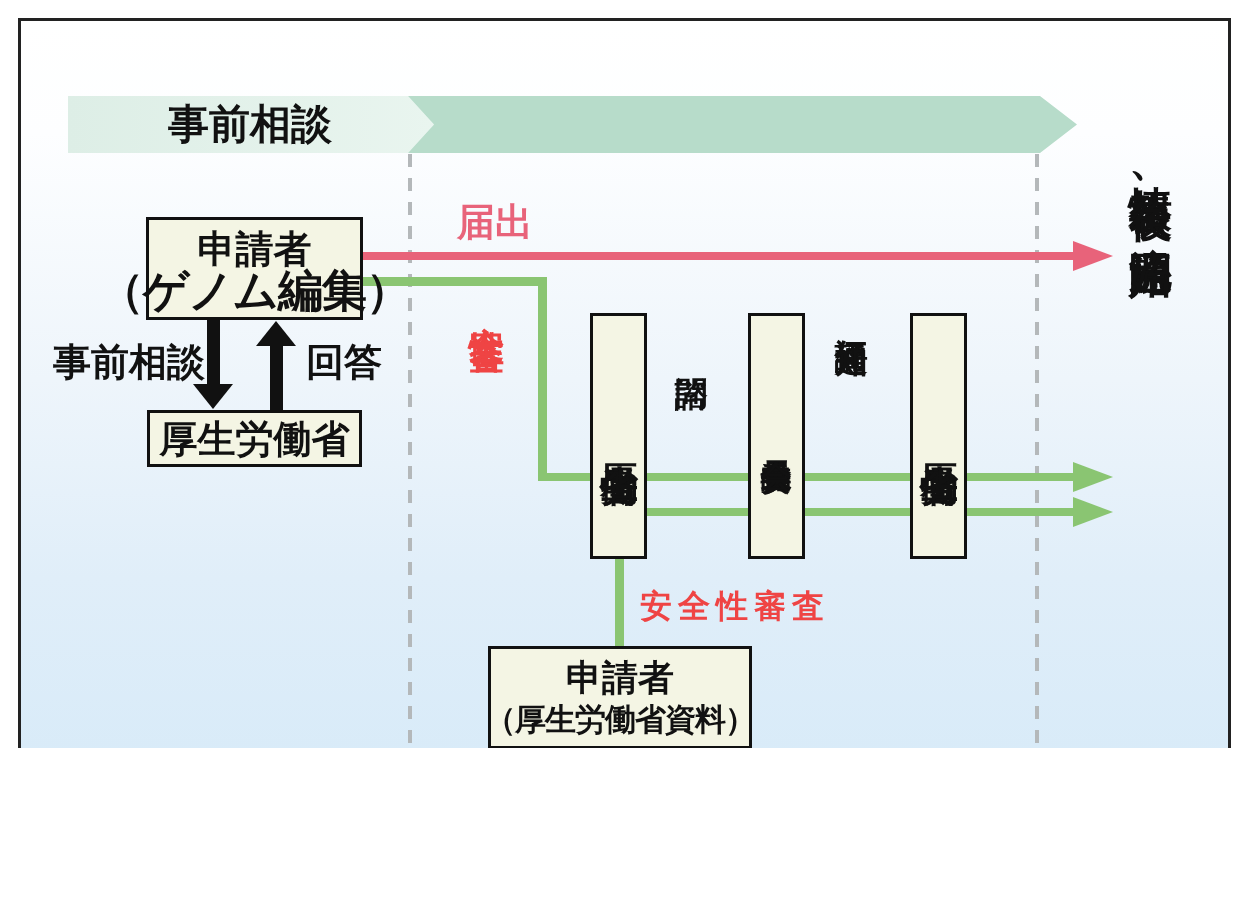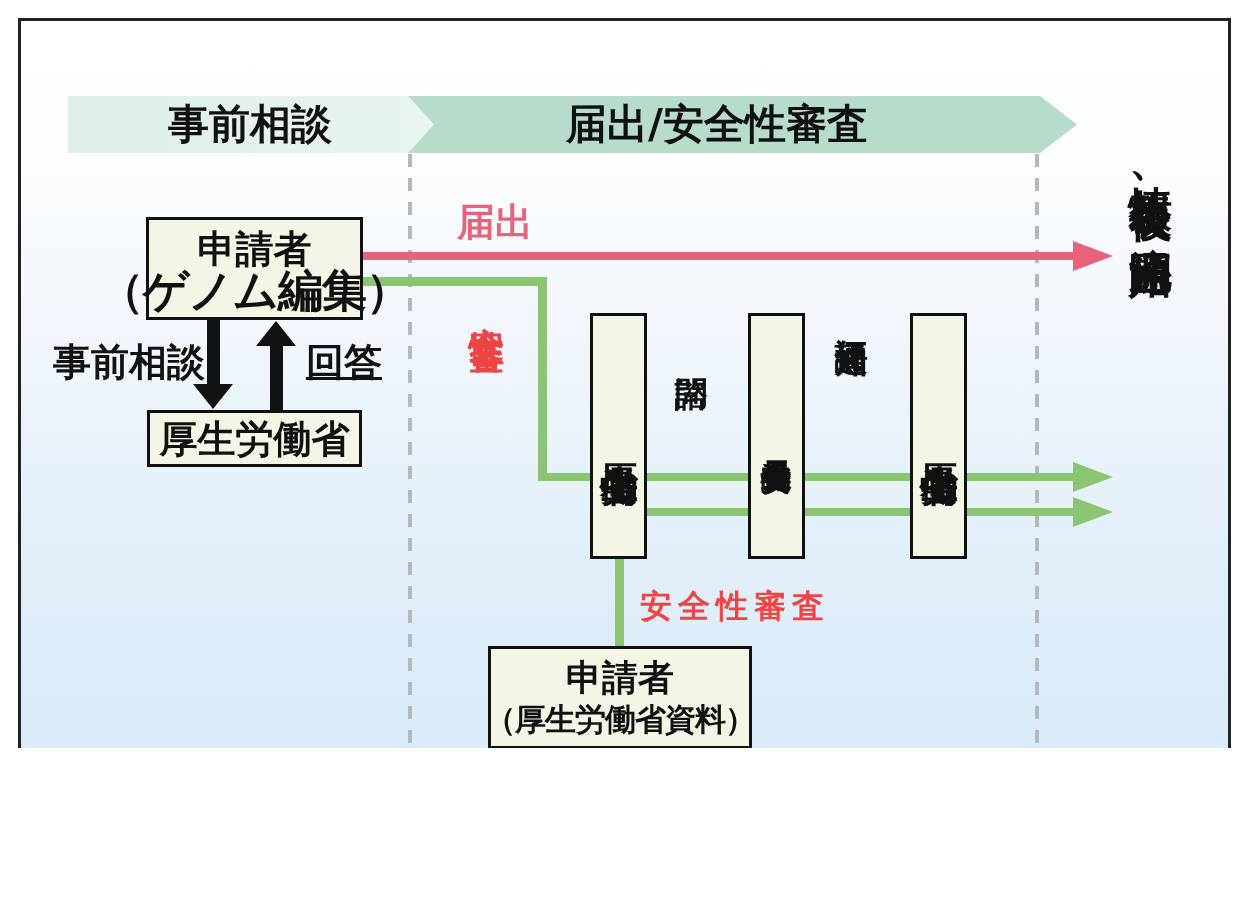--- a/index.html
+++ b/index.html
@@ -69,21 +69,20 @@
 </head>
 <body>
 
 <div id="stage">
 
   <div class="abs frame"></div>
 
   <div class="abs banner banner-light"></div>
   <div class="abs banner banner-dark"></div>
   <div class="abs banner-label" style="left:250px;">事前相談</div>
-  <div class="abs banner-label" style="left:717px;">届出/安全性審査</div>
 
   <div class="abs dash-v" style="left:408px;"></div>
   <div class="abs dash-v" style="left:1035px;"></div>
 
   <div class="abs hline red" style="left:363px;top:252px;width:712px;"></div>
   <div class="abs head-right head-red" style="left:1073px;top:241px;"></div>
 
   <div class="abs hline green" style="left:363px;top:277px;width:184px;height:9px;"></div>
   <div class="abs vline green" style="left:538px;top:277px;height:204px;"></div>
   <div class="abs hline green" style="left:538px;top:473px;width:537px;"></div>
@@ -117,21 +116,21 @@
   <div class="abs node vnode" style="left:910px;top:313px;width:57px;height:246px;">
     <div class="vtext">厚生労働省</div>
   </div>
 
   <div class="abs node node-sm" style="left:488px;top:646px;width:264px;height:103px;">
     <div class="l1">申請者</div>
     <div class="l2">（厚生労働省資料）</div>
   </div>
 
   <div class="abs lbl lbl-black" style="left:53px;top:342px;">事前相談</div>
-  <div class="abs lbl lbl-black" style="left:306px;top:342px;text-decoration:underline;">回答</div>
+  <div class="abs lbl lbl-black" style="left:306px;top:342px;">回答</div>
   <div class="abs lbl lbl-red" style="left:457px;top:202px;">届出</div>
   <div class="abs lbl lbl-green vtext" style="left:467px;top:298px;font-size:35px;letter-spacing:3px;">安全性審査</div>
   <div class="abs lbl vtext" style="left:673px;top:350px;font-size:33px;letter-spacing:2px;">諮問</div>
   <div class="abs lbl vtext" style="left:833px;top:312px;font-size:33px;letter-spacing:2px;">評価通知</div>
   <div class="abs lbl lbl-green" style="left:640px;top:589px;font-size:32px;letter-spacing:6px;">安全性審査</div>
   <div class="abs outcome vtext" style="left:1128px;top:152px;">情報公表後、流通開始</div>
 
 
 </div>
 

